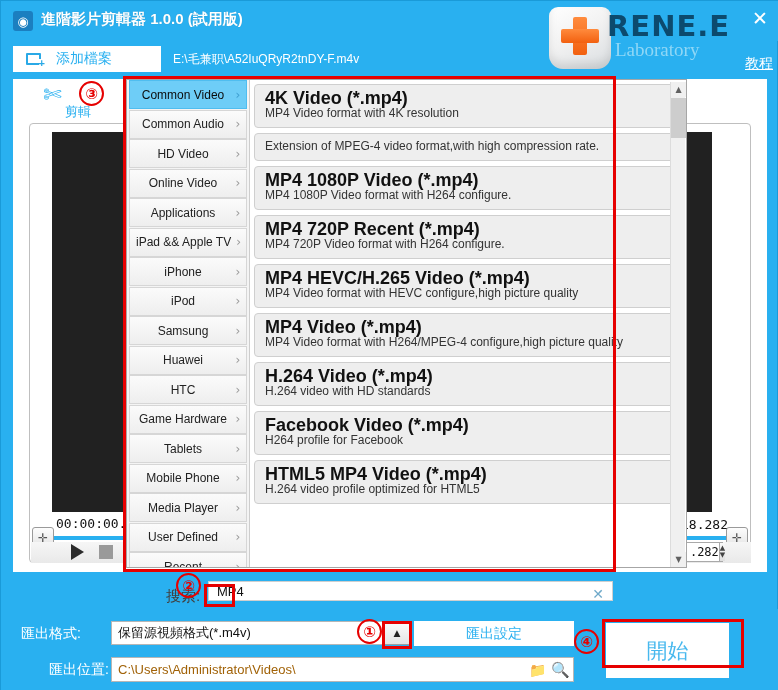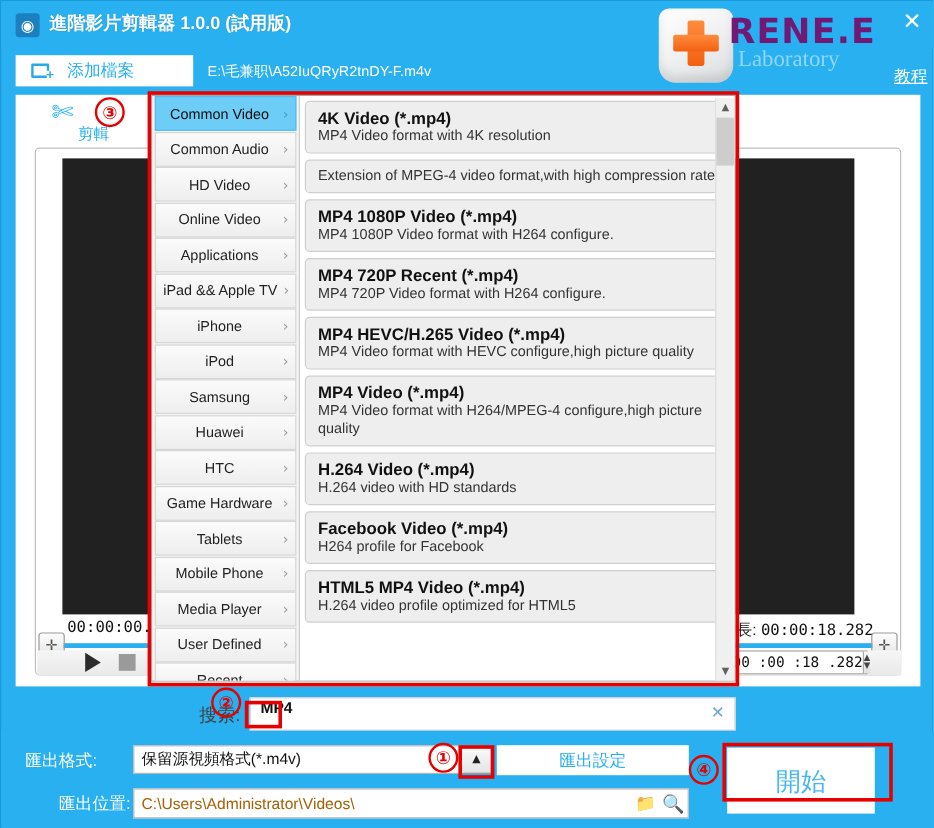--- a/index.html
+++ b/index.html
@@ -60,21 +60,21 @@
   #brand-cross-v {
     position: absolute; left: 24px; top: 10px; width: 14px; height: 38px;
     background: linear-gradient(180deg,#ff8b3d,#f2600f); border-radius: 2px;
   }
   #brand-cross-h {
     position: absolute; left: 12px; top: 22px; width: 38px; height: 14px;
     background: linear-gradient(180deg,#ff8b3d,#f2600f); border-radius: 2px;
   }
   #brand-name {
     position: absolute; left: 58px; top: 6px;
-    color: #701a75; font-size: 29px; font-weight: bold;
+    color: #0c4a6e; font-size: 29px; font-weight: bold;
     letter-spacing: 1px; font-family: "DejaVu Sans", sans-serif;
     white-space: nowrap;
   }
   #brand-sub {
     position: absolute; left: 66px; top: 36px;
     color: #8fd7f6; font-size: 19px;
     font-family: "Liberation Serif", serif;
     white-space: nowrap;
   }
   #tutorial-link {
@@ -204,21 +204,21 @@
     align-items: center; justify-content: center; cursor: pointer;
   }
   #spinner-arrows span {
     font-size: 7px; line-height: 7px; color: #444;
     font-family: "DejaVu Sans", sans-serif;
   }
 
   
   #format-dropdown {
     position: absolute; left: 125px; top: 78px;
-    width: 487px; height: 489px;
+    width: 561px; height: 489px;
     background: #ffffff;
     border: 1px solid #a6a6a6;
     display: flex;
   }
   #category-list {
     width: 123px; height: 100%;
     background: #f4f4f4;
     border-right: 1px solid #cdcdcd;
     overflow: hidden;
   }
@@ -245,21 +245,21 @@
   #format-list {
     flex: 1; position: relative; background: #ffffff;
     padding: 4px 3px 0 4px; overflow: hidden;
   }
   .format-item {
     margin-bottom: 5px; padding: 5px 8px 6px 10px;
     background: #eeeeee; border: 1px solid #cfcfcf; border-radius: 4px;
     cursor: pointer;
   }
   .format-title {
-    font-size: 14px; font-weight: bold; color: #111111;
+    font-size: 18px; font-weight: bold; color: #111111;
     white-space: nowrap; line-height: 16px;
   }
   .format-desc {
     font-size: 12px; color: #333333; line-height: 15px;
   }
 
   #format-scrollbar {
     position: absolute; right: 1px; top: 2px;
     width: 15px; height: 485px;
     background: #f0f0f0; border-left: 1px solid #dcdcdc;
@@ -281,23 +281,23 @@
   #search-row {
     position: absolute; left: 125px; top: 580px;
     width: 487px; height: 28px;
   }
   #search-label {
     position: absolute; left: 40px; top: 6px;
     color: #404040; font-size: 15px; white-space: nowrap;
   }
   #search-field {
     position: absolute; left: 82px; top: 0px;
-    width: 405px; height: 28px;
+    width: 405px; height: 20px;
     background: #ffffff; border: 1px solid #cfcfcf;
-    display: flex; align-items: flex-start; font-weight: bold;
+    display: flex; align-items: center;
   }
   #search-value {
     margin-left: 8px; font-size: 13px; color: #111111;
   }
   #search-clear {
     position: absolute; right: 8px; top: 4px;
     font-size: 14px; color: #6fa9c9; cursor: pointer;
     font-family: "DejaVu Sans", sans-serif;
   }
 

